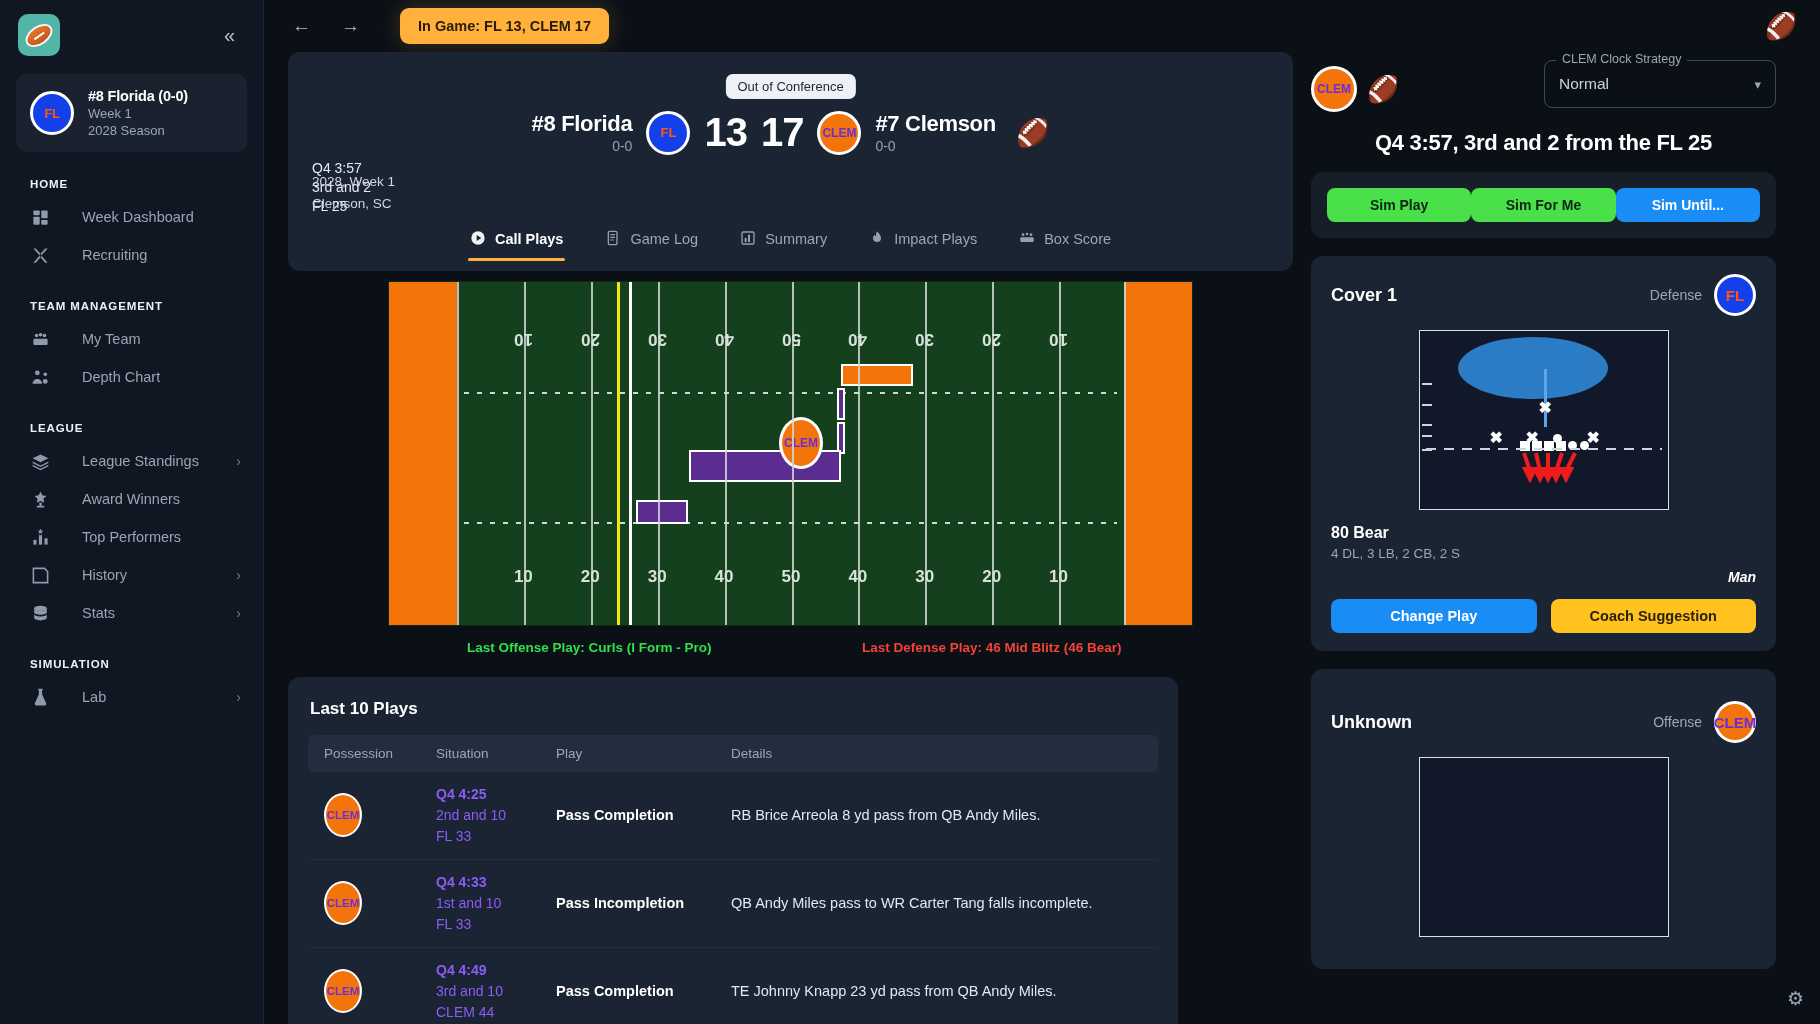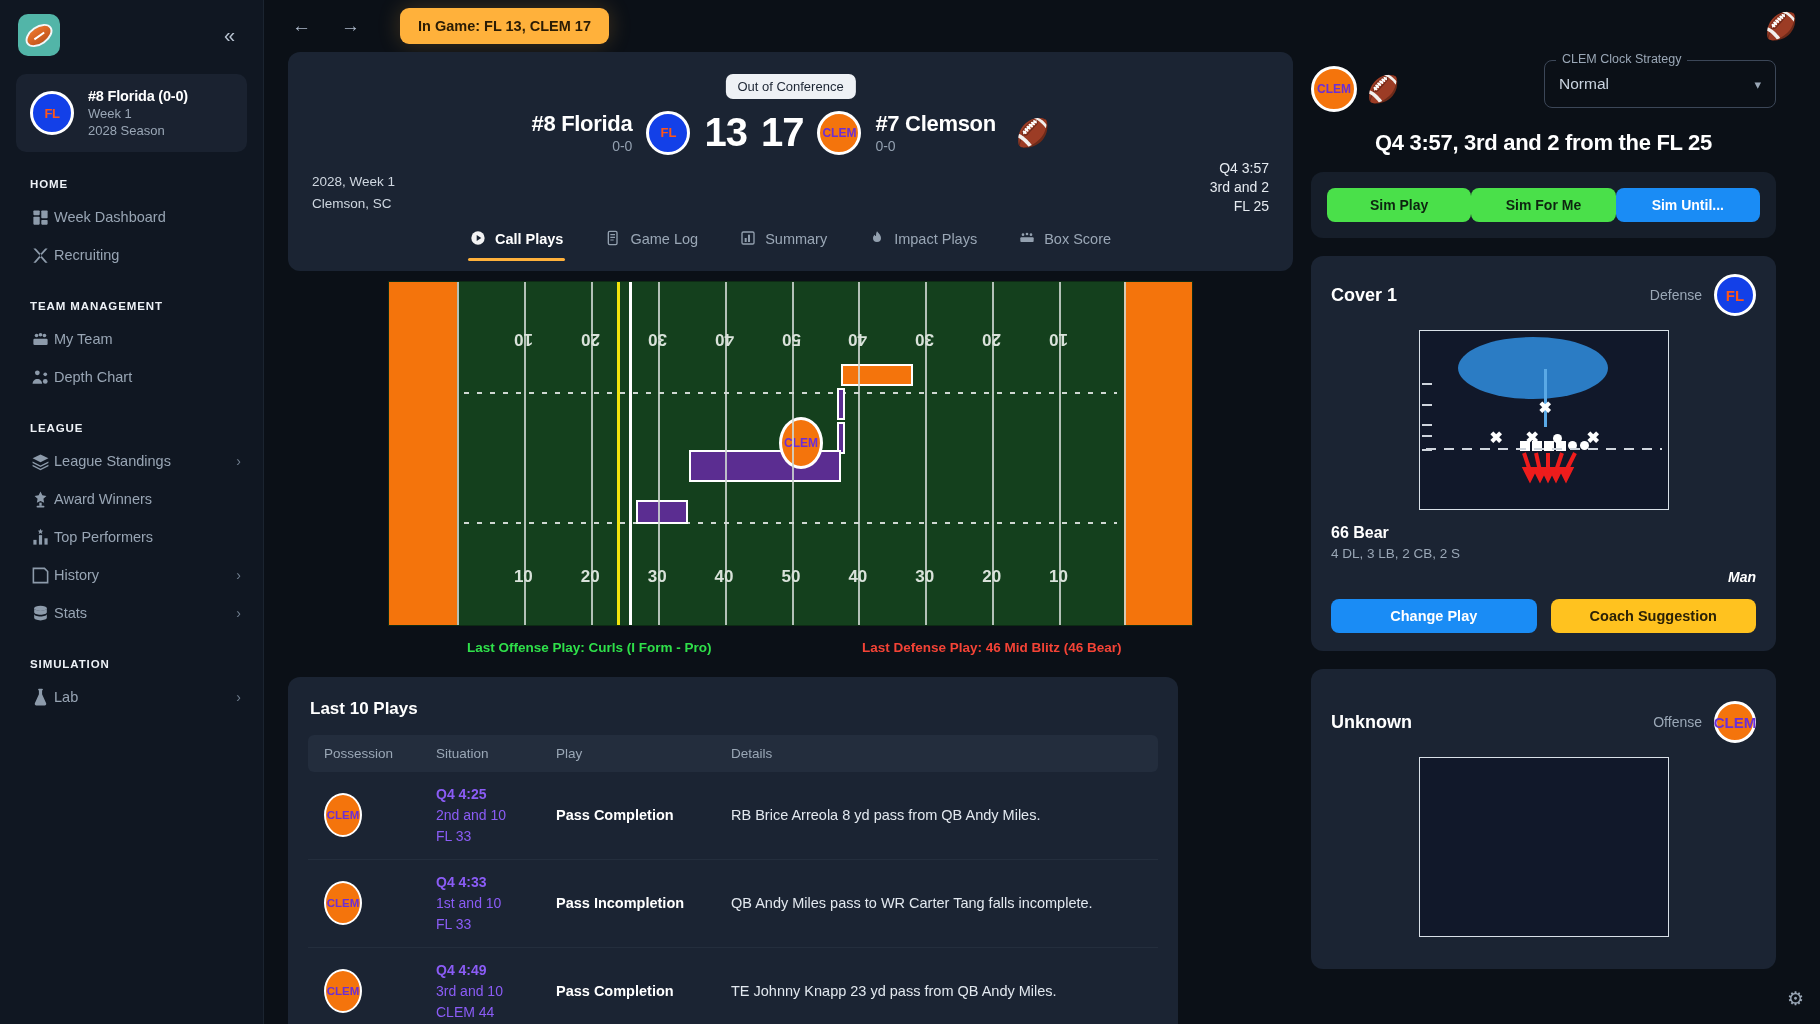--- a/index.html
+++ b/index.html
@@ -50,21 +50,21 @@
     font-weight: 700; font-size: 17px; color: #ff5518; letter-spacing: -0.5px;
   }
   .team-meta .tm-name { font-size: 14.5px; font-weight: 700; color:#fff; letter-spacing: -0.2px; }
   .team-meta .tm-sub { font-size: 13px; color:#9aa7b6; margin-top:2px; }
 
   .sec-label {
     font-size: 11.5px; font-weight: 700; letter-spacing: 0.9px;
     color: #eef2f7; padding: 0 0 0 30px; margin: 26px 0 8px 0;
   }
   .nav-item {
-    display:flex; align-items:center; gap: 4px;
+    display:flex; align-items:center; gap: 32px;
     padding: 9px 22px 9px 30px; color:#98a5b4; font-size:14.5px; cursor:pointer;
     position: relative;
   }
   .nav-item .ico { width: 20px; height: 20px; flex: 0 0 20px; display:flex; align-items:center; justify-content:center; }
   .nav-item .ico svg { width: 19px; height: 19px; fill: #8d9bab; }
   .nav-item .chev { margin-left: auto; color:#6f7d8d; font-size: 14px; }
 
   
   .main { flex: 1; height: 1024px; position: relative; overflow: hidden; background:#0b1017; }
   .topbar { height: 52px; display:flex; align-items:center; gap: 18px; padding: 0 22px; }
@@ -96,21 +96,21 @@
   .team-name { font-size: 22px; font-weight: 700; color:#fff; letter-spacing:-0.3px; }
   .team-rec { font-size: 14px; color:#93a0b0; margin-top: 1px; }
   .circ {
     width: 44px; height: 44px; border-radius: 50%; border: 3px solid #fff;
     display:flex; align-items:center; justify-content:center; font-weight:700; font-size:13px;
   }
   .circ.fl { background:#1340e8; color:#ff5518; }
   .circ.clem { background:#f4740c; color:#6b2fd6; font-size: 12px; }
   .score-num { font-size: 40px; font-weight: 700; color:#fff; letter-spacing:-1px; }
   .hdr-ball { font-size: 27px; margin-left: 6px; }
-  .sit-lines { text-align:right; margin-top: 4px; }
+  .sit-lines { text-align:left; margin-top: 4px; }
   .sit-lines div { font-size: 14px; color:#e6ebf1; line-height: 1.35; }
   .meta-left { position:absolute; left: 24px; bottom: 56px; font-size: 13.5px; color:#cfd7e0; line-height:1.6; }
   .tabs { display:flex; justify-content:center; gap: 38px; margin-top: 6px; }
   .tab {
     display:flex; align-items:center; gap: 9px; padding: 8px 2px 12px 2px;
     color:#9aa7b6; font-size: 14.5px; cursor:pointer; position: relative;
   }
   .tab.active { color:#fff; font-weight:700; }
   .tab.active:after {
     content:""; position:absolute; left:0; right:0; bottom:0; height:3px; background:#ffb13b; border-radius:2px;
@@ -613,21 +613,21 @@
                 <line x1="128" y1="122" x2="128" y2="140"></line>
                   <polygon points="123,138 133,138 128,148"></polygon>
                 <line x1="142" y1="122" x2="136" y2="140"></line>
                   <polygon points="131,138 141,138 136,148"></polygon>
                 <line x1="155" y1="122" x2="146" y2="140"></line>
                   <polygon points="141,138 151,138 146,148"></polygon>
               </g>
             </svg>
           </div>
 
-          <div class="pc-form">66 Bear</div>
+          <div class="pc-form">80 Bear</div>
           <div class="pc-pers">4 DL, 3 LB, 2 CB, 2 S</div>
           <div class="pc-cov">Man</div>
           <div class="pc-btns" id="defbtn-root">
               <button class="btn2 blue">Change Play</button>
               <button class="btn2 yellow">Coach Suggestion</button>
             </div>
         </section>
 
         <section class="unknown-card">
           <div class="pc-head">

